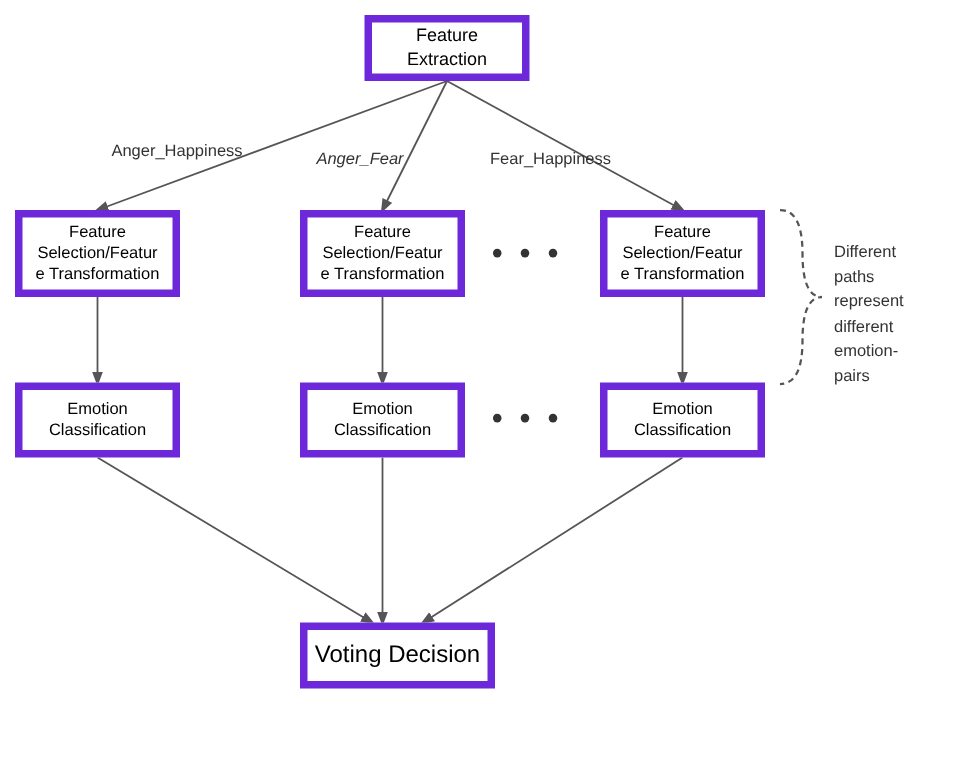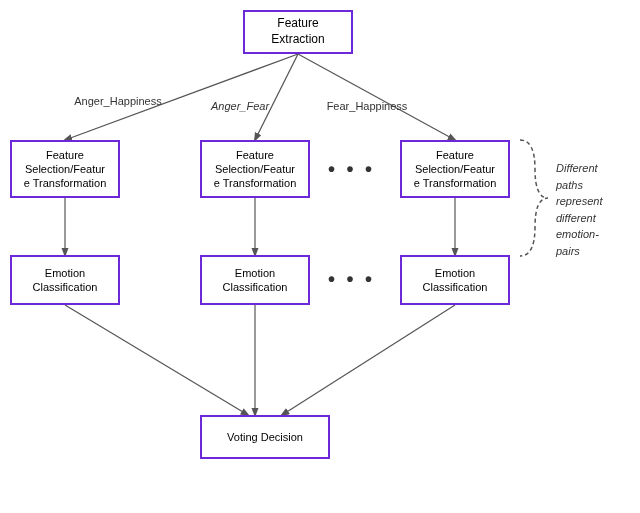--- a/index.html
+++ b/index.html
@@ -12,21 +12,21 @@
       overflow: hidden;
       position: relative;
     }
     .diagram {
       position: relative;
       width: 640px;
       height: 513px;
     }
     .box {
       position: absolute;
-      border: 2px solid #6d28d9;
+      border: 5px solid #6d28d9;
       background: #fff;
       text-align: center;
       display: flex;
       align-items: center;
       justify-content: center;
       padding: 4px;
       line-height: 1.3;
     }
     .label {
       position: absolute;
@@ -107,34 +107,34 @@
   <div class="box" style="left:10px; top:255px; width:110px; height:50px; font-size:11px;">
     <span>Emotion<br>Classification</span>
   </div>
   <div class="box" style="left:200px; top:255px; width:110px; height:50px; font-size:11px;">
     <span>Emotion<br>Classification</span>
   </div>
   <div class="box" style="left:400px; top:255px; width:110px; height:50px; font-size:11px;">
     <span>Emotion<br>Classification</span>
   </div>
 
-  <div class="box" style="left:200px; top:415px; width:130px; height:44px; font-size:11px;">
+  <div class="box" style="left:200px; top:415px; width:130px; height:44px; font-size:16px;">
     <span>Voting Decision</span>
   </div>
 
   <div class="label" style="left:68px; top:95px; width:100px;">
     <span>Anger_Happiness</span>
   </div>
   <div class="label" style="left:200px; top:100px; width:80px;font-style:italic;">
     <span>Anger_Fear</span>
   </div>
   <div class="label" style="left:322px; top:100px; width:90px;">
     <span>Fear_Happiness</span>
   </div>
 
   <div class="dots" style="left:328px; top:158px;">• • •</div>
   <div class="dots" style="left:328px; top:268px;">• • •</div>
 
-  <div class="side-note" style="left:556px; top:160px; width:80px;font-style:italic;">
+  <div class="side-note" style="left:556px; top:160px; width:80px;">
     <span>Different<br>paths<br>represent<br>different<br>emotion-<br>pairs</span>
   </div>
 
 </div>
 
 </body></html>

